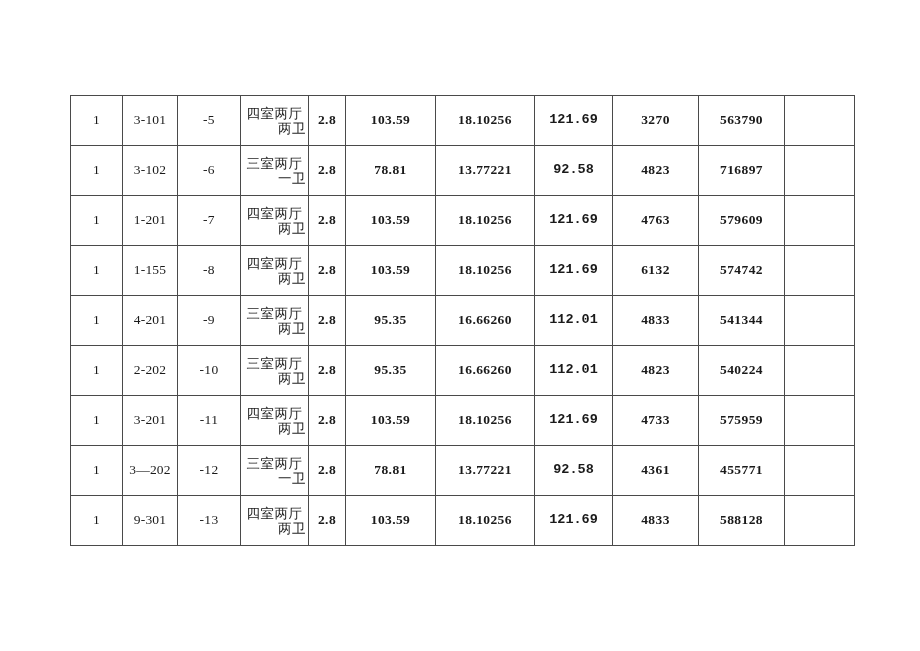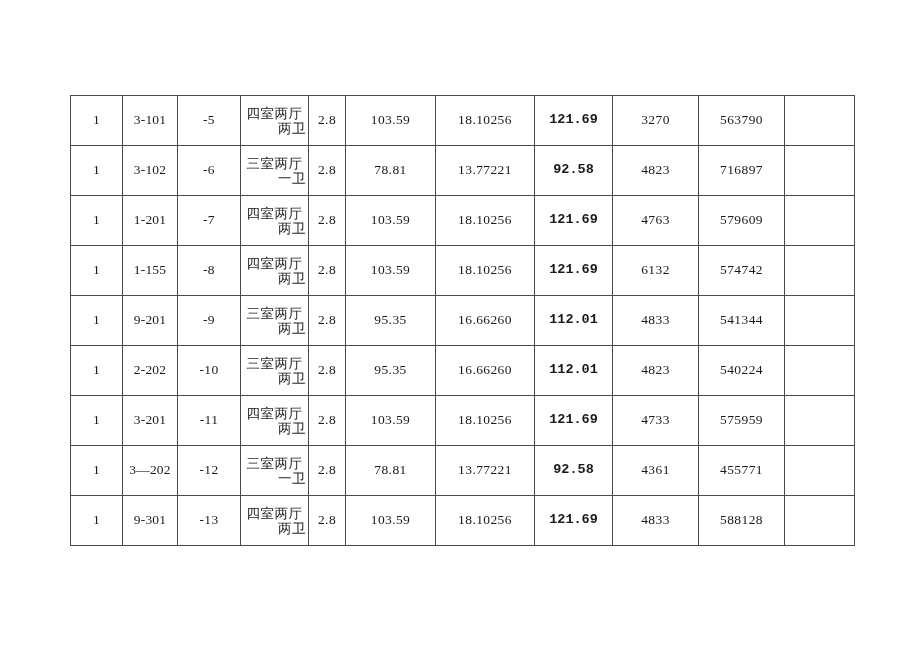--- a/index.html
+++ b/index.html
@@ -89,20 +89,21 @@
 
   
   td.cell-total-area {
     font-weight: bold;
     font-size: 14.5px;
     font-family: Liberation Mono, monospace;
   }
 
   td.cell-num {
     letter-spacing: 0.4px;
+    font-weight: bold;
   }
 
   td.cell-blank {
     
   }
 
   td.cell-serial,
   td.cell-index {
     letter-spacing: 0.3px;
   }
@@ -186,21 +187,21 @@
             <td class="cell-num">2.8</td>
             <td class="cell-num">103.59</td>
             <td class="cell-num">18.10256</td>
             <td class="cell-total-area">121.69</td>
             <td class="cell-num">6132</td>
             <td class="cell-num">574742</td>
             <td class="cell-blank"></td>
           </tr>
           <tr>
             <td class="cell-index">1</td>
-            <td class="cell-unit">9-201</td>
+            <td class="cell-unit">4-201</td>
             <td class="cell-serial">-9</td>
             <td class="cell-type">
               <span class="type-line line-1">三室两厅</span>
               <span class="type-line line-2">两卫</span>
             </td>
             <td class="cell-num">2.8</td>
             <td class="cell-num">95.35</td>
             <td class="cell-num">16.66260</td>
             <td class="cell-total-area">112.01</td>
             <td class="cell-num">4833</td>

